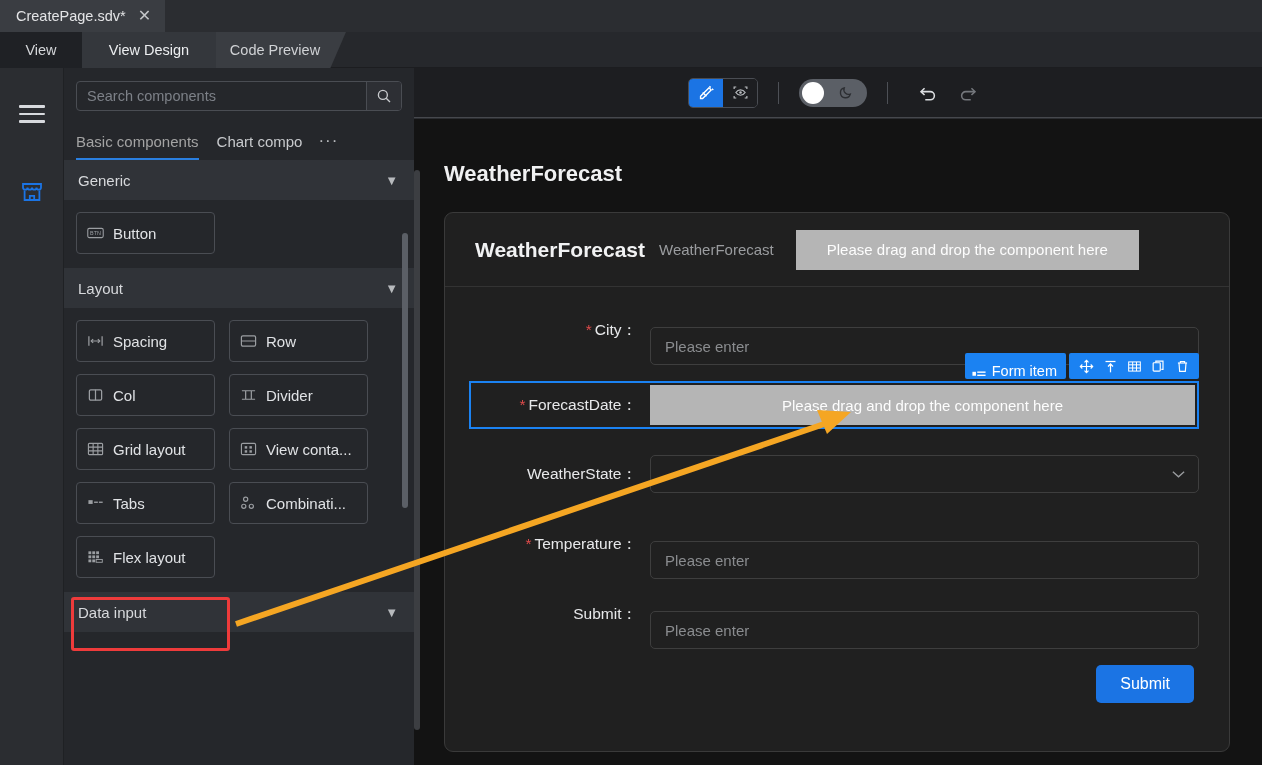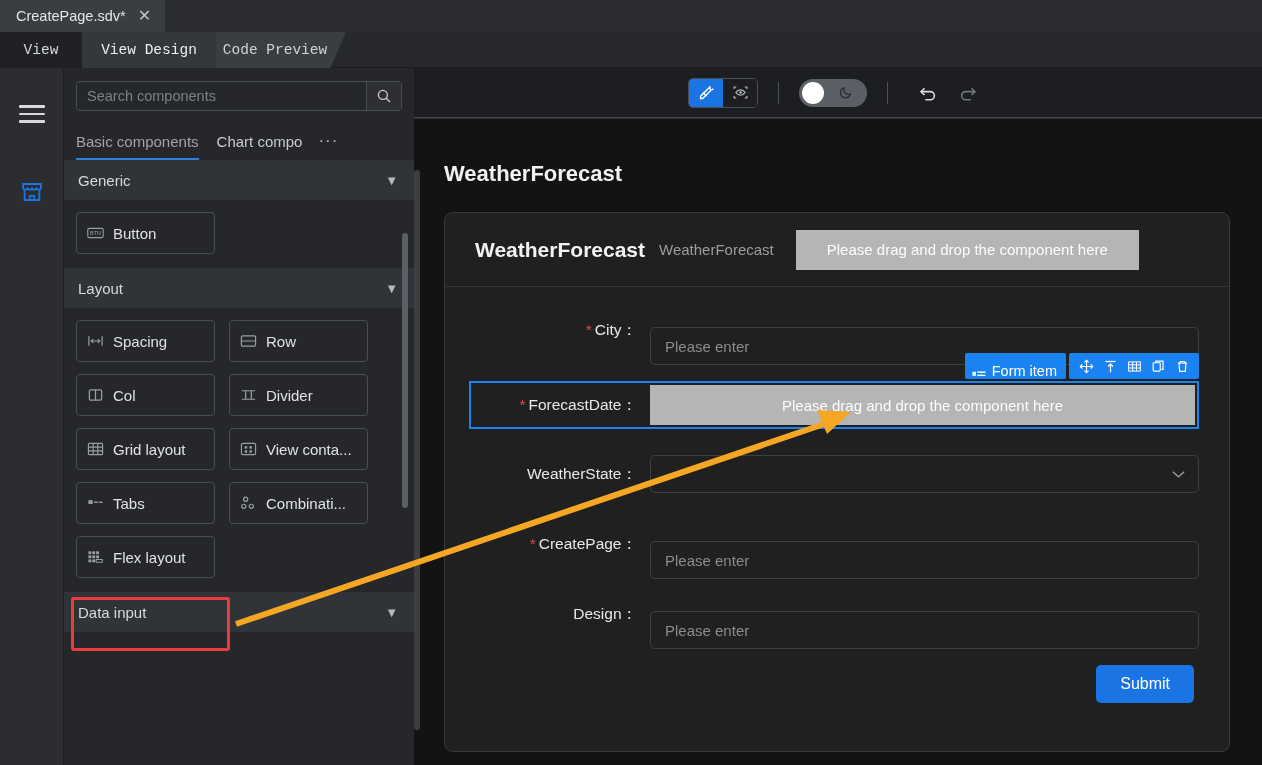--- a/index.html
+++ b/index.html
@@ -24,21 +24,20 @@
   .filetab-close {
     font-size: 16px; color: #c3c5c8; line-height: 1; cursor: pointer;
     padding: 0 2px;
   }
 
   
   .viewtabs {
     position: absolute; left: 0; top: 32px; width: 1262px; height: 36px;
     background: #26282c; display: flex; align-items: stretch;
     border-bottom: 1px solid #1c1d20;
-    font-family: Liberation Mono, monospace;
   }
   .viewtab {
     display: flex; align-items: center; justify-content: center;
     font-size: 14.5px; color: #d4d6d9; height: 36px; position: relative;
   }
   .viewtab.plain { width: 82px; background: #1f2125; }
   .viewtab.active {
     width: 134px; background: #34373c; color: #eceef0;
   }
   .viewtab.slant {
@@ -536,27 +535,27 @@
           <div class="flabel">WeatherState：</div>
           <div class="fselect">
             <svg width="15" height="10" viewBox="0 0 16 10" fill="none" stroke="#9a9c9f" stroke-width="1.4">
                 <path d="M2 2.5L8 8l6-5.5"></path>
               </svg>
           </div>
         </div>
 
         <div class="frow">
           <div class="flabel">
-            <span class="req">*</span><span>CreatePage：</span>
+            <span class="req">*</span><span>Temperature：</span>
           </div>
           <input class="finput" type="text" placeholder="Please enter" style="">
         </div>
 
         <div class="frow">
-          <div class="flabel">Design：</div>
+          <div class="flabel">Submit：</div>
           <input class="finput" type="text" placeholder="Please enter" style="">
         </div>
 
         <div class="submit-row">
           <button class="submit-btn">Submit</button>
         </div>
       </div>
     </div>
   </div>
 

